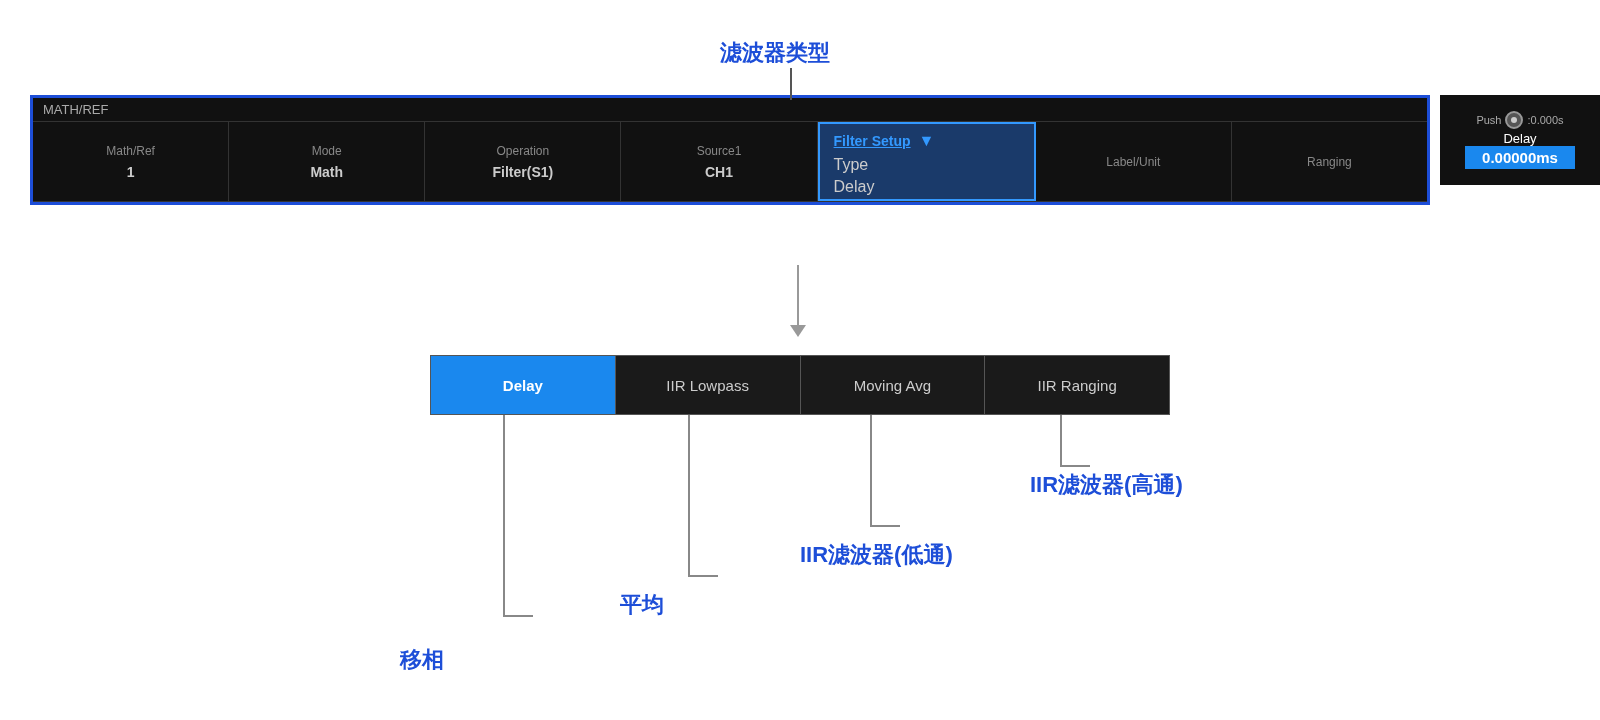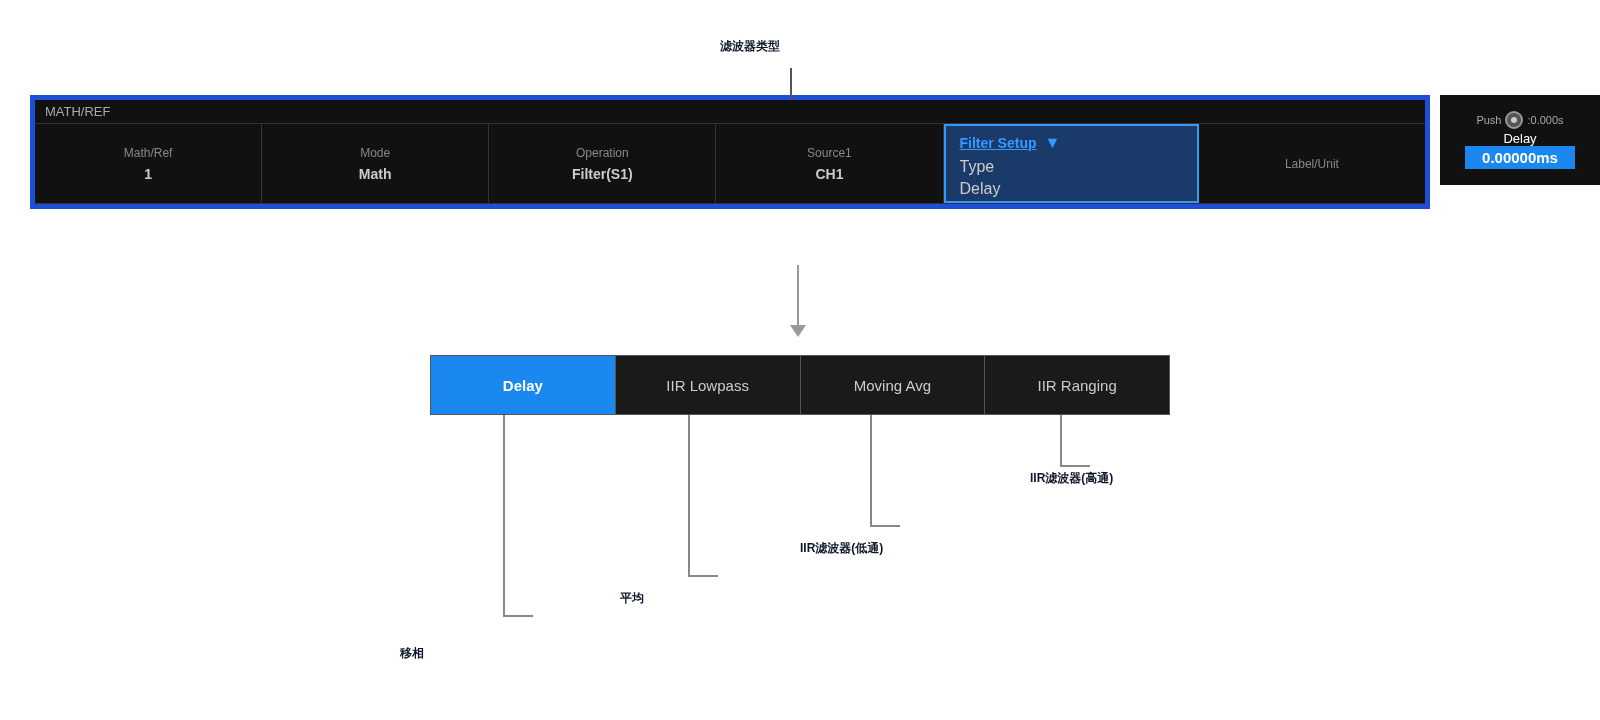--- a/index.html
+++ b/index.html
@@ -12,21 +12,21 @@
       position: relative;
     }
 
     
     .top-bar {
       position: absolute;
       top: 95px;
       left: 30px;
       right: 30px;
       background: #111111;
-      border: 5px solid #1d4ed8;
+      border: 3px solid #1d4ed8;
     }
 
     .top-bar-title {
       color: #aaaaaa;
       font-size: 13px;
       padding: 4px 10px;
       border-bottom: 1px solid #333;
     }
 
     .menu-row {
@@ -210,22 +210,22 @@
 
     .filter-type-cell.active {
       background: #1a88ee;
       color: #ffffff;
       font-weight: bold;
     }
 
     
     .annotation {
       position: absolute;
-      font-size: 12px;
-      color: #0f172a;
+      font-size: 22px;
+      color: #1d4ed8;
       font-weight: bold;
     }
 
     
     .label-filter-type {
       top: 38px;
       left: 720px;
     }
 
     
@@ -303,20 +303,23 @@
       <div class="filter-sub">
         <div class="filter-sub-item">Type</div>
         <div class="filter-sub-item">Delay</div>
       </div>
     </div>
 
     <div class="menu-cell">
       <span class="menu-cell-value" style="color:#888; font-size:12px; font-weight:normal;">Label/Unit</span>
     </div>
 
+    <div class="menu-cell">
+      <span class="menu-cell-value" style="color:#888; font-size:12px; font-weight:normal;">Ranging</span>
+    </div>
   </div>
 </div>
 
 <div class="knob-area" style="top:95px; right:0px; width:160px; height:90px; border:none;">
   <div class="knob-push-label">
     <span>Push</span>
     <span class="knob-circle">
       <span class="knob-circle-inner"></span>
     </span>
     <span>:0.000s</span>

